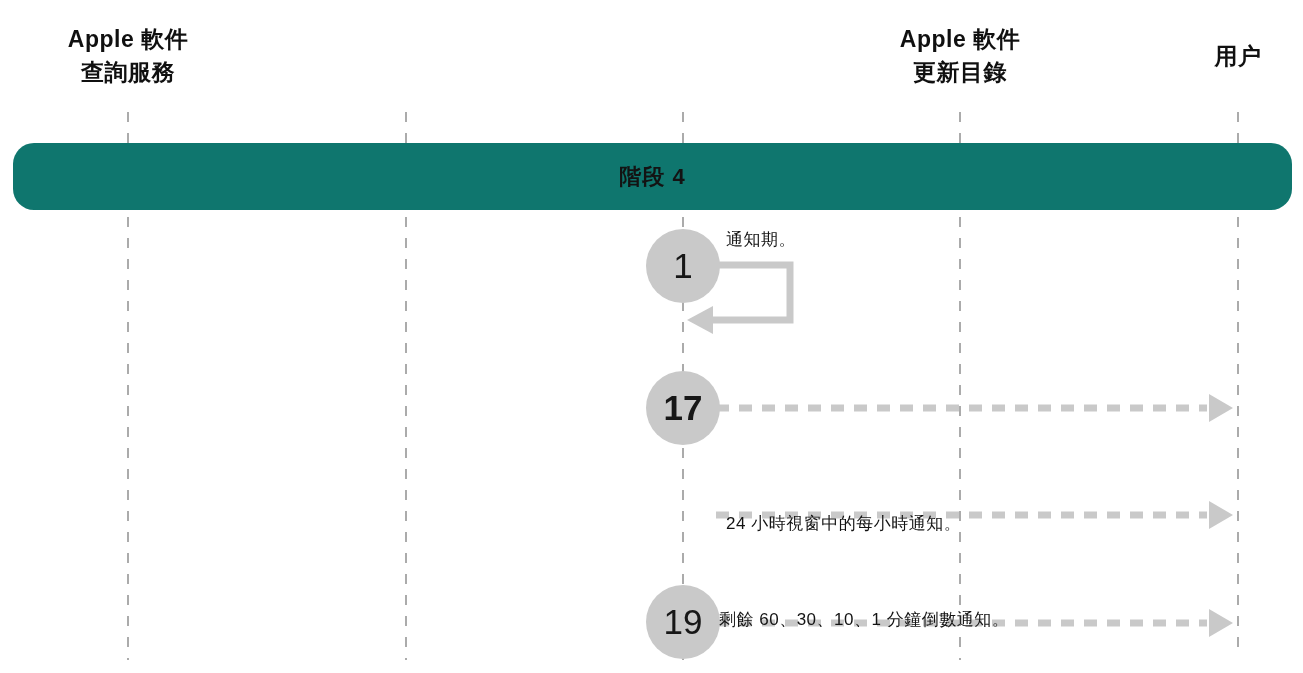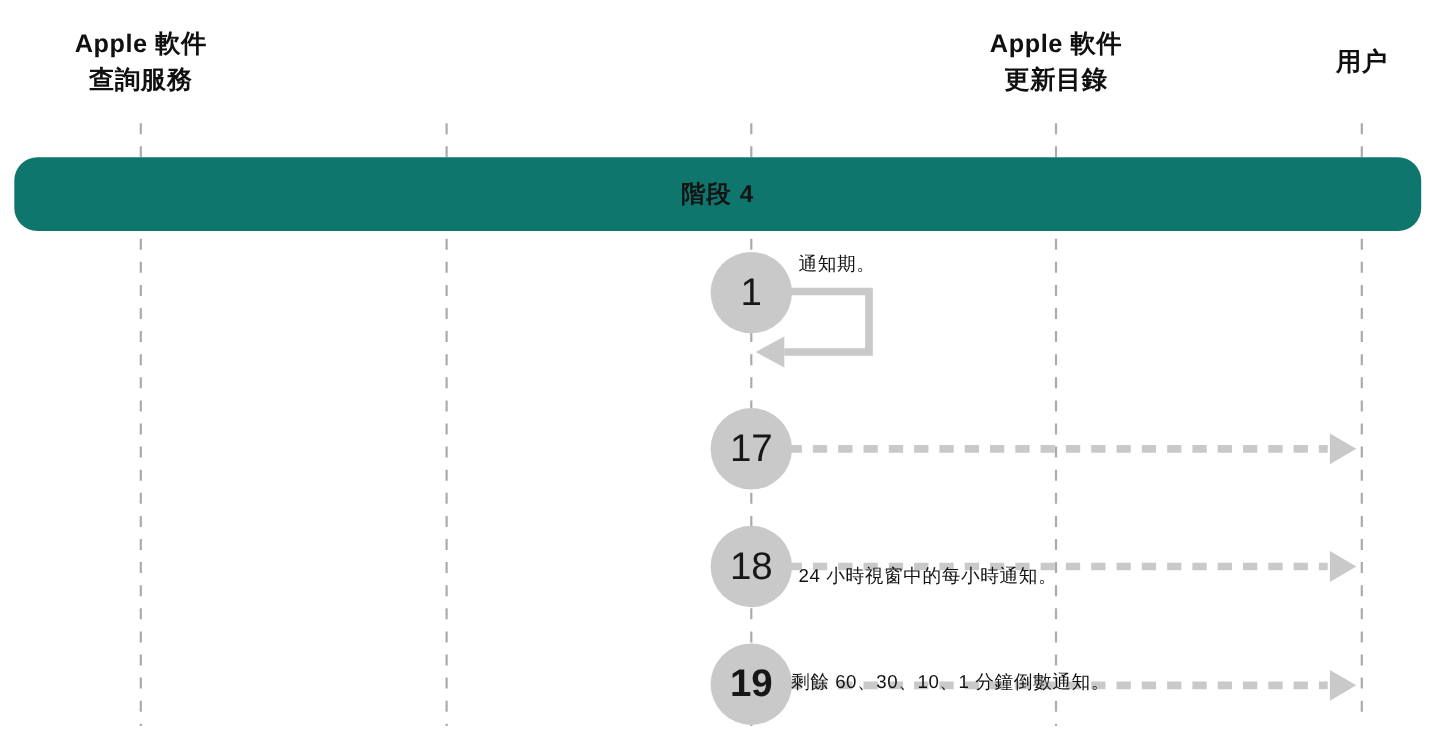--- a/index.html
+++ b/index.html
@@ -121,27 +121,24 @@
     <span>Apple 軟件</span>
     <span>更新目錄</span>
   </div>
   <div class="actor-header" style="left:1118px;">
     <span>用户</span>
   </div>
 
   <div class="step-circle" style="left:646px; top:229px;">
     <span>1</span>
   </div>
-  <div class="step-circle" style="left:646px; top:371px;">
+  <div class="step-circle" style="left:646px; top:371px;font-weight:bold;">
     <span>17</span>
   </div>
-  <div class="step-circle" style="left:646px; top:478px;">
-    <span>18</span>
-  </div>
-  <div class="step-circle" style="left:646px; top:585px;font-weight:bold;">
+  <div class="step-circle" style="left:646px; top:585px;">
     <span>19</span>
   </div>
 
   <div class="step-label" style="left:726px; top:228px;">通知期。</div>
   <div class="step-label" style="left:726px; top:480px;margin-top:32px;">24 小時視窗中的每小時通知。</div>
   <div class="step-label" style="left:719px; top:608px;">剩餘 60、30、10、1 分鐘倒數通知。</div>
 
 </div>
 
 </body></html>

